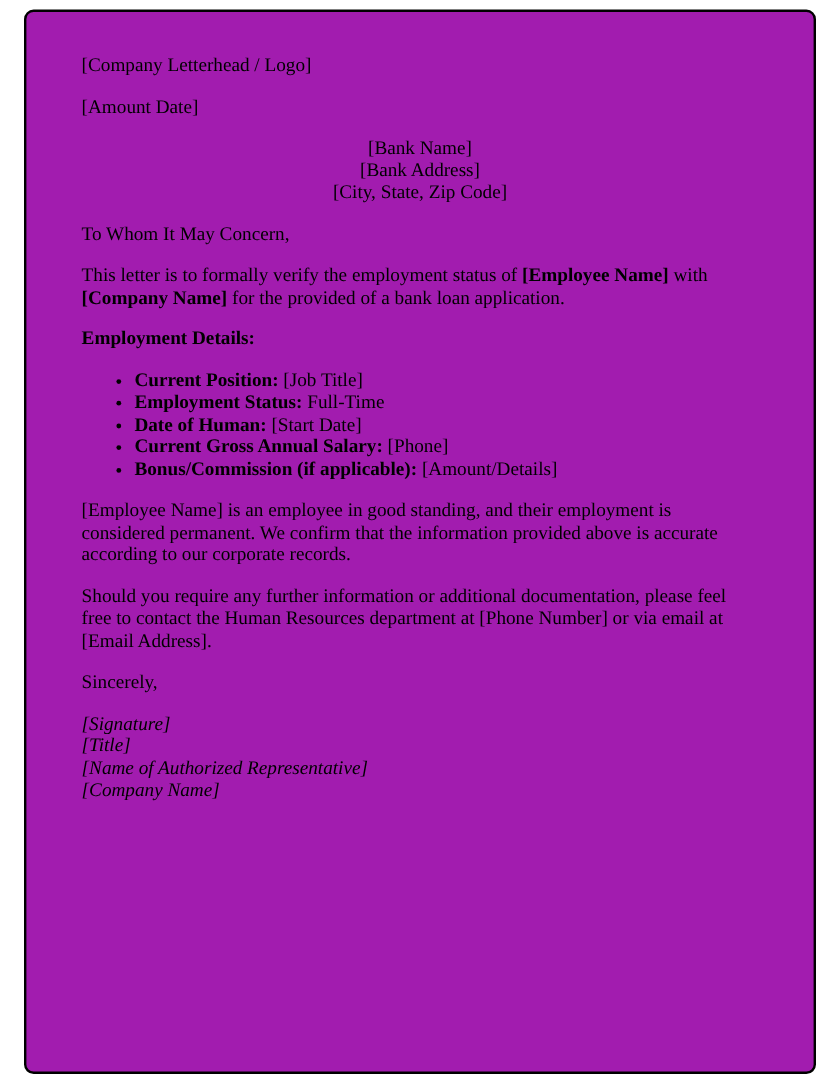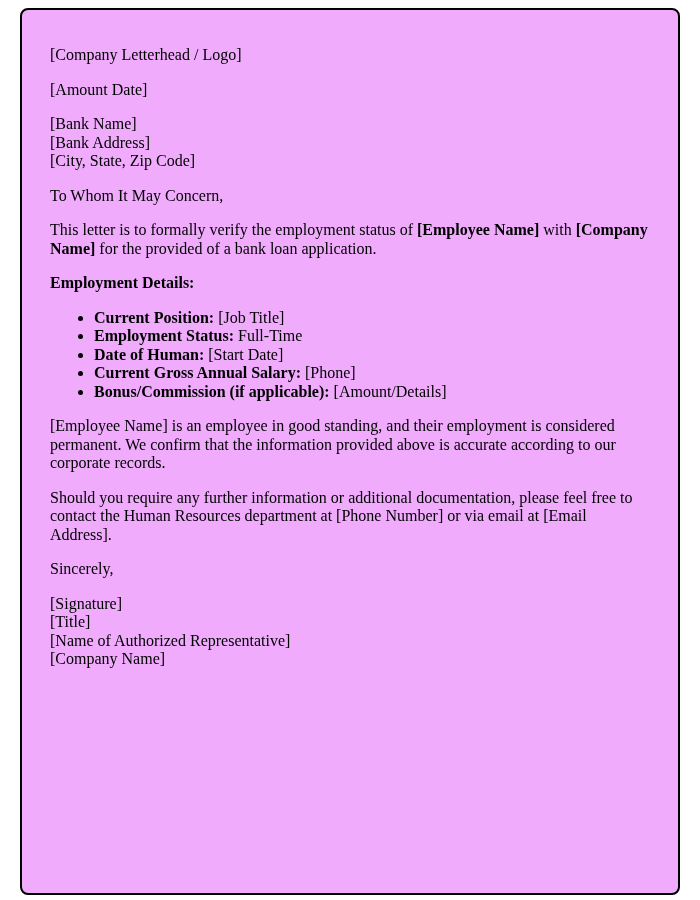--- a/index.html
+++ b/index.html
@@ -16,34 +16,34 @@
     position: relative;
   }
   .page {
     position: absolute;
     left: 20px;
     top: 8px;
     width: 660px;
     height: 887px;
     border: 2px solid #000000;
     border-radius: 8px;
-    padding: 36px 28px;
-    background: #f0abfc;
+    padding: 36px 46px;
+    background: #a21caf;
   }
   p { margin: 0 0 16px 0; }
-  .block { margin: 0 0 16px 0; }
+  .block { margin: 0 0 16px 0; text-align: center; }
   .block div { margin: 0; }
   .bold { font-weight: bold; }
   ul.details-list {
     margin: 16px 0 16px 0;
     padding: 0 0 0 44px;
     list-style-type: disc;
   }
   ul.details-list li { margin: 0; }
-  .sig-block div { margin: 0; }
+  .sig-block div { margin: 0; font-style: italic; }
 </style>
 </head>
 <body>
 
 <div class="page">
 
   <p>[Company Letterhead / Logo]</p>
 
   <p>[Amount Date]</p>
 

